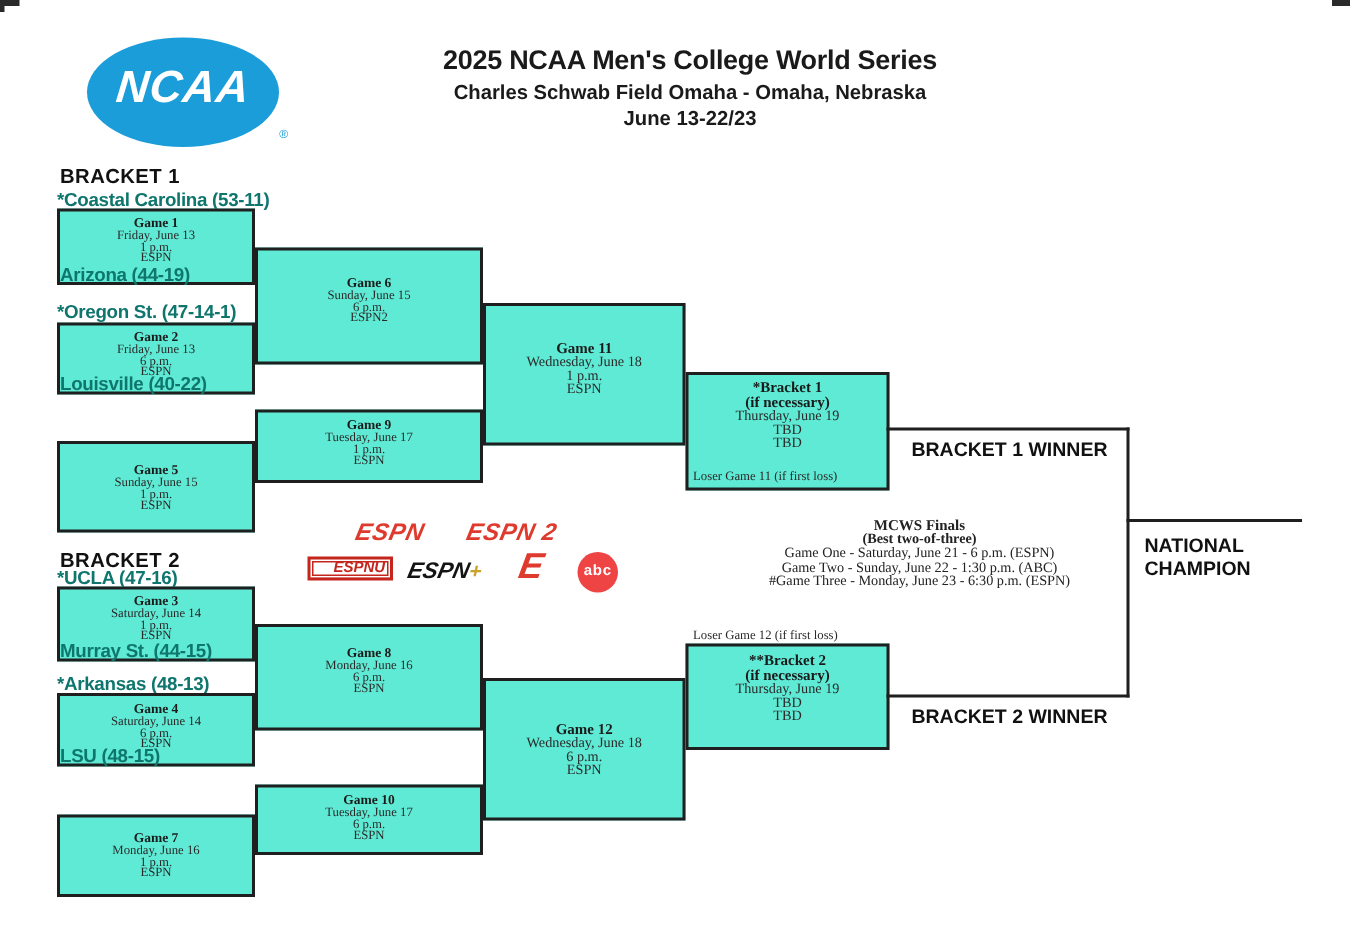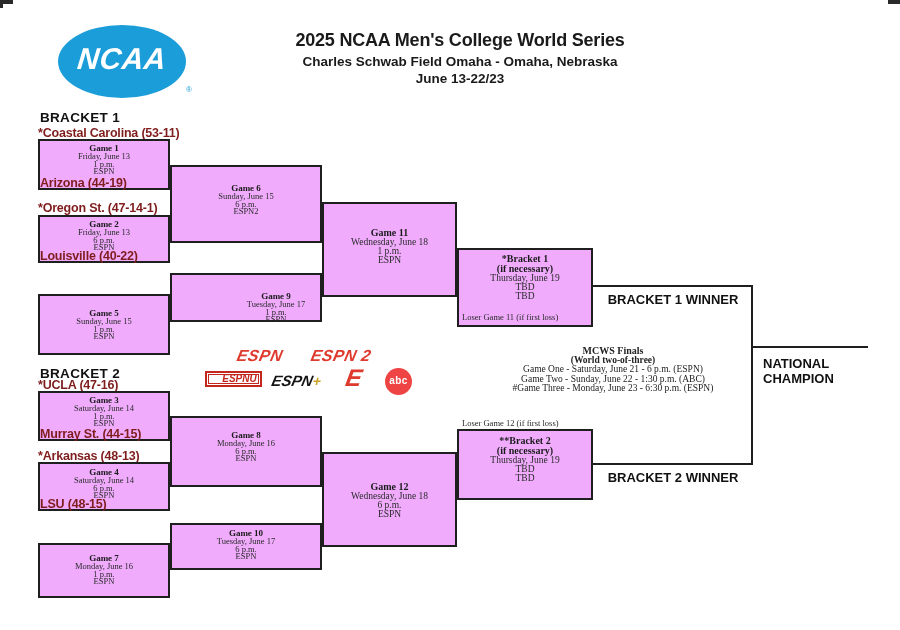--- a/index.html
+++ b/index.html
@@ -1,30 +1,30 @@
 <!DOCTYPE html>
 <html><head>
 <meta charset="utf-8">
 <style>
   html,body{margin:0;padding:0;background:#e8e8e8;}
   .canvas{position:relative;width:900px;height:630px;background:#ffffff;margin:0 auto;
           font-family:"Liberation Sans",sans-serif;color:#1a1a1a;overflow:hidden;}
 
   
-  .box{position:absolute;border:2px solid #1f1f1f;box-sizing:border-box;background:#f0abfc;}
+  .box{position:absolute;border:2px solid #1f1f1f;box-sizing:border-box;background:#5eead4;}
   .hline{position:absolute;height:2px;background:#1f1f1f;}
   .vline{position:absolute;width:2px;background:#1f1f1f;}
 
   .ginfo{position:absolute;left:0;width:100%;text-align:center;
          font-family:"Liberation Serif",serif;font-size:8.5px;line-height:7.5px;color:#2a2a2a;}
   .ginfo .gname{font-weight:bold;font-size:9px;line-height:9px;color:#1a1a1a;}
   .ginfo.big{font-size:9.5px;line-height:9px;}
   .ginfo.big .gname{font-size:10px;line-height:10px;}
 
-  .team{position:absolute;font-weight:bold;font-size:12.5px;letter-spacing:-0.2px;color:#7f1d1d;white-space:nowrap;}
+  .team{position:absolute;font-weight:bold;font-size:12.5px;letter-spacing:-0.2px;color:#0f766e;white-space:nowrap;}
   .bracket-label{position:absolute;font-weight:bold;font-size:13.5px;letter-spacing:0.3px;color:#111;}
   .winner-label{position:absolute;font-weight:bold;font-size:13px;line-height:15px;text-align:center;color:#111;}
   .champ-label{position:absolute;font-weight:bold;font-size:13px;line-height:15px;text-align:left;color:#111;}
   .loser-line{position:absolute;font-family:"Liberation Serif",serif;font-size:8.5px;color:#2a2a2a;white-space:nowrap;}
 
   
   .header-text{position:absolute;left:230px;top:30px;width:460px;text-align:center;}
   .header-title{font-weight:bold;font-size:18px;letter-spacing:-0.2px;}
   .header-venue{font-weight:bold;font-size:13.5px;margin-top:3px;}
   .header-dates{font-weight:bold;font-size:13.5px;margin-top:2px;}
@@ -113,21 +113,21 @@
   <div class="box" style="left:170px;top:165px;width:152px;height:78px;">
     <div class="ginfo" style="top:17px;">
       <div class="gname">Game 6</div>
       <div>Sunday, June 15</div>
       <div>6 p.m.</div>
       <div>ESPN2</div>
     </div>
   </div>
 
   <div class="box" style="left:170px;top:273px;width:152px;height:49px;">
-    <div class="ginfo" style="top:17px;padding-left:30px;">
+    <div class="ginfo" style="top:4px;">
       <div class="gname">Game 9</div>
       <div>Tuesday, June 17</div>
       <div>1 p.m.</div>
       <div>ESPN</div>
     </div>
   </div>
 
   <div class="box" style="left:322px;top:202px;width:135px;height:95px;">
     <div class="ginfo big" style="top:24px;">
       <div class="gname">Game 11</div>
@@ -224,21 +224,21 @@
 
   <div class="hline" style="left:591px;top:463px;width:162px;"></div>
   <div class="winner-label" style="left:603px;top:470px;width:140px;">BRACKET 2 WINNER</div>
 
   <div class="vline" style="left:751px;top:285px;height:180px;"></div>
   <div class="hline" style="left:751px;top:346px;width:117px;"></div>
   <div class="champ-label" style="left:763px;top:356px;width:100px;">NATIONAL CHAMPION</div>
 
   <div class="finals">
     <div class="ft">MCWS Finals</div>
-    <div class="ff">(World two-of-three)</div>
+    <div class="ff">(Best two-of-three)</div>
     <div>Game One - Saturday, June 21 - 6 p.m. (ESPN)</div>
     <div>Game Two - Sunday, June 22 - 1:30 p.m. (ABC)</div>
     <div>#Game Three - Monday, June 23 - 6:30 p.m. (ESPN)</div>
   </div>
 
   <div class="logo-espn" style="left:237px;top:347px;">ESPN</div>
   <div class="logo-espn" style="left:311px;top:347px;">ESPN 2</div>
   <div class="logo-espnu" style="left:205px;top:371px;width:57px;height:16px;">ESPNU</div>
   <div class="logo-espnplus" style="left:272px;top:372px;">
     <span>ESPN</span><span class="plus">+</span>

